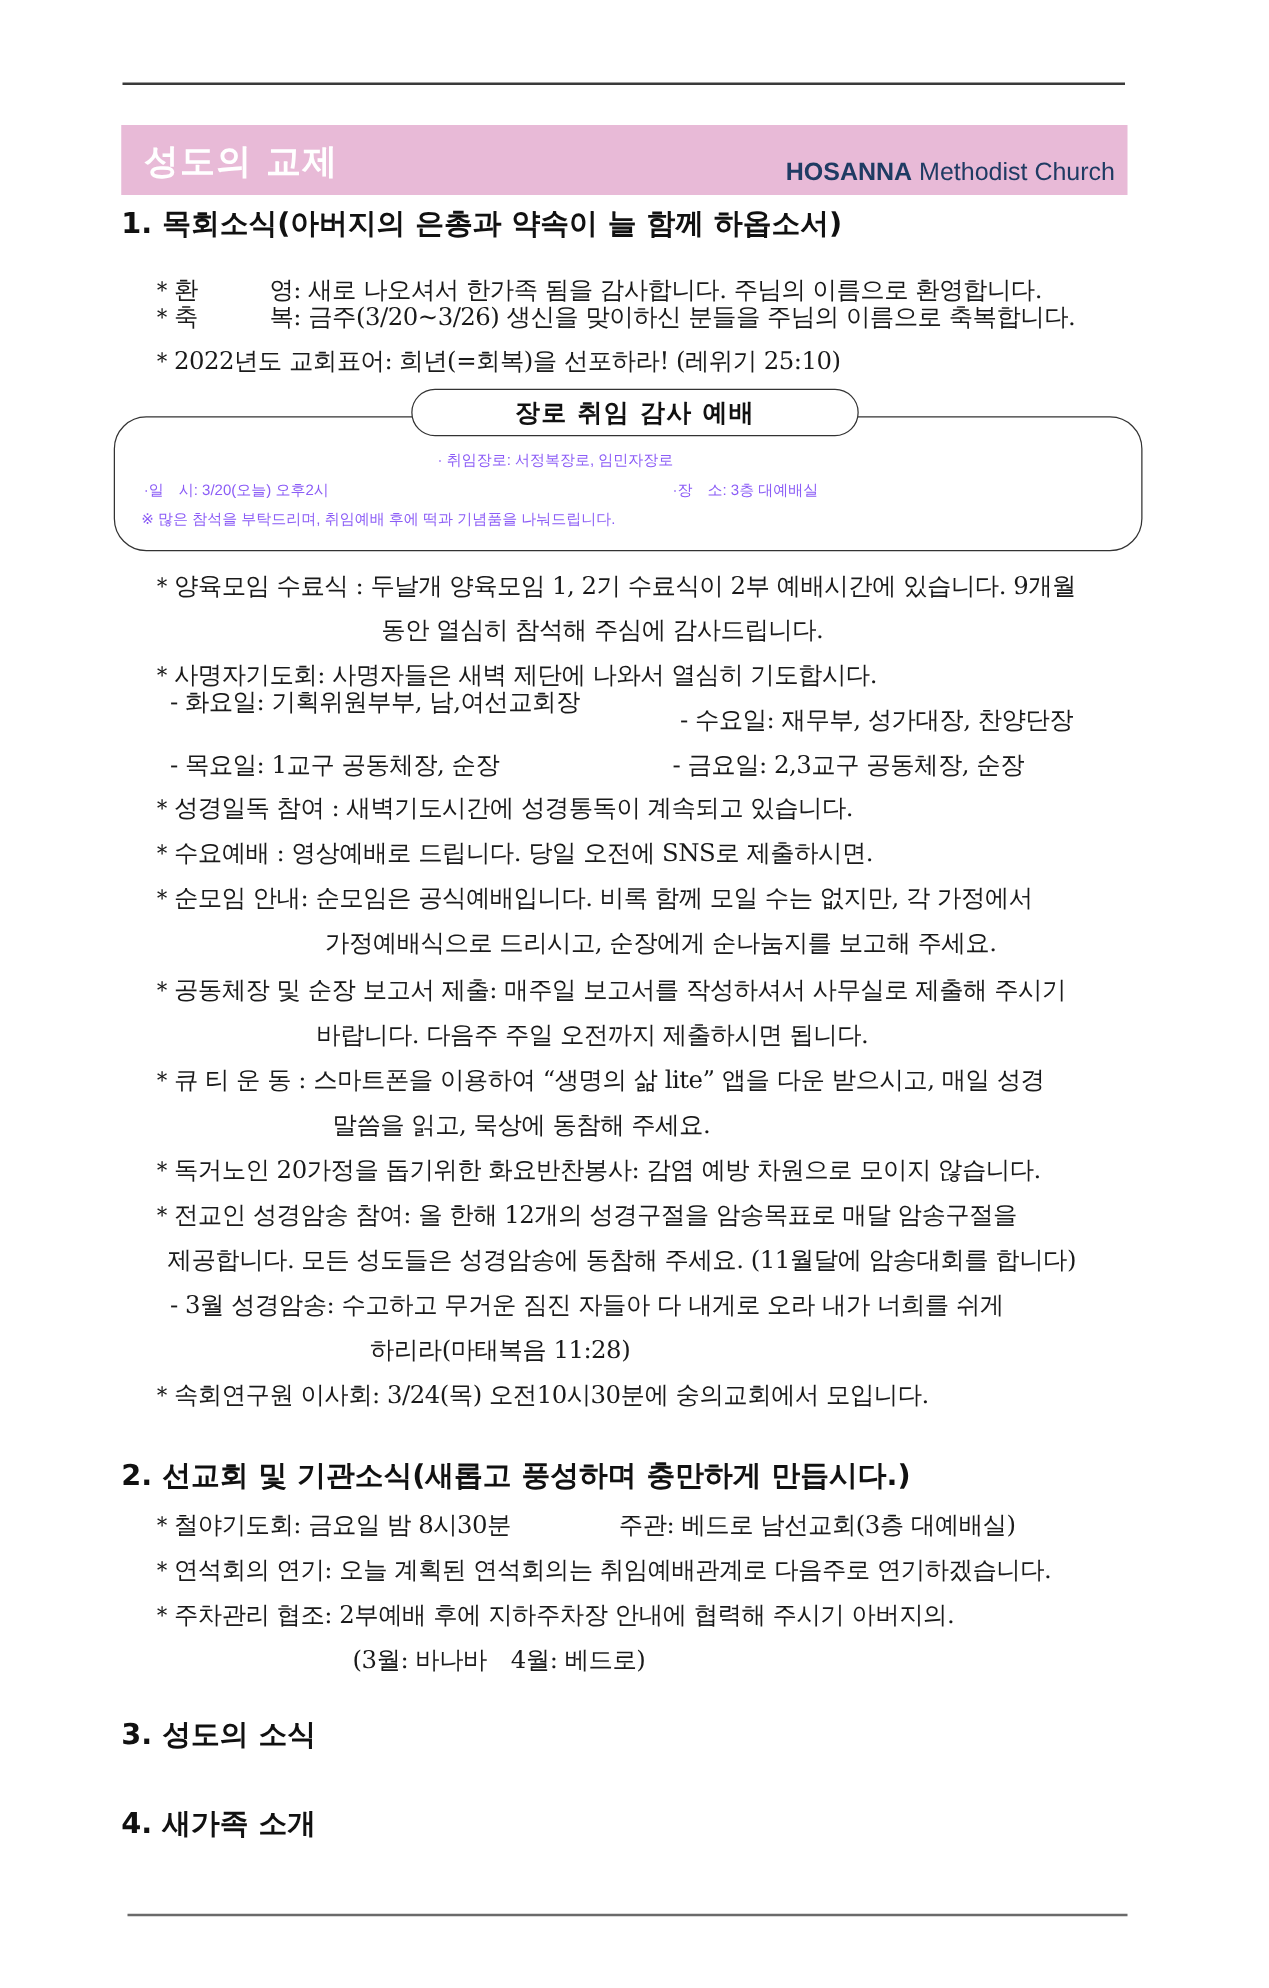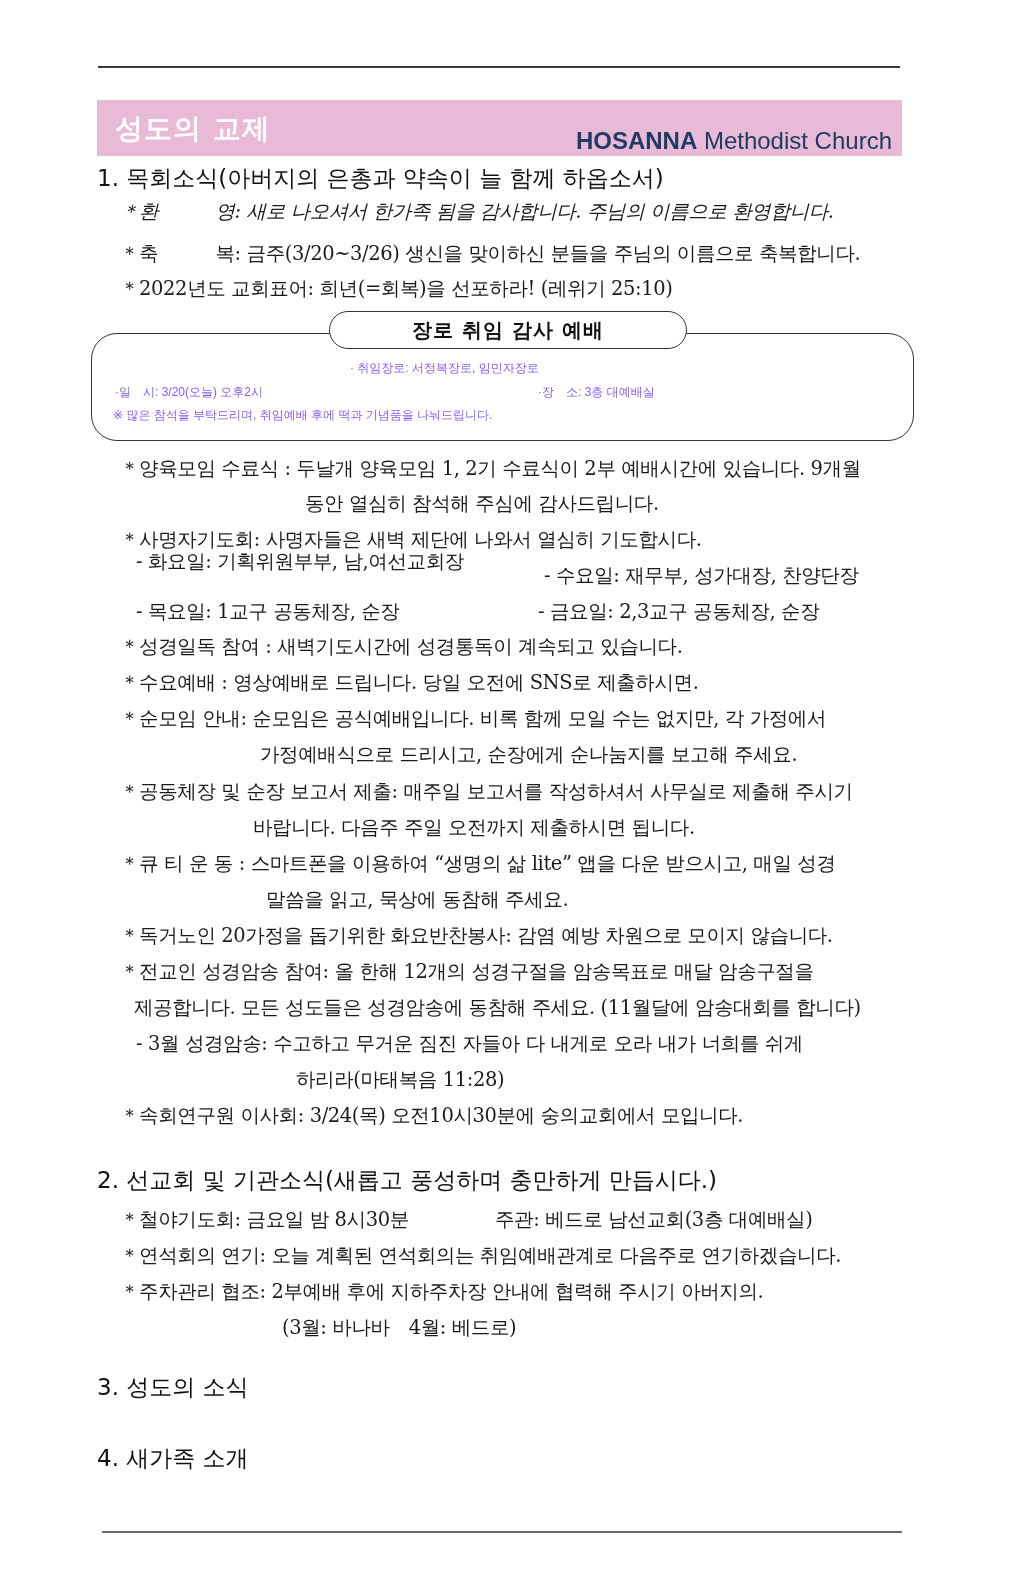--- a/index.html
+++ b/index.html
@@ -14,27 +14,27 @@
   .header-band {
     position: absolute; left: 97px; top: 100px; width: 805px; height: 56px;
     background: #e8bad7;
   }
   .header-title {
     position: absolute; left: 18px; top: 10px;
     font-size: 28px; font-weight: bold; color: #ffffff; letter-spacing: 1px;
   }
   .header-church {
     position: absolute; right: 10px; top: 27px;
-    font-family: "Liberation Sans", sans-serif; font-size: 24px; color: #1f3b63;
+    font-family: "Liberation Sans", sans-serif; font-size: 20px; color: #1f3b63;
   }
   .header-church .bold { font-weight: bold; }
 
   .section-heading {
     position: absolute; left: 97px;
-    font-size: 23px; font-weight: normal; color: #111;
+    font-size: 23px; font-weight: bold; color: #111;
   }
 
   .line {
     position: absolute; white-space: nowrap;
     font-family: "DejaVu Serif", "Liberation Serif", serif;
     font-size: 19.5px; color: #1a1a1a; letter-spacing: -0.4px;
   }
 
   
   .event-box {
@@ -57,21 +57,21 @@
 <body>
 
 <div class="rule-top"></div>
 
 <div class="header-band">
   <div class="header-title">성도의 교제</div>
   <div class="header-church"><span class="bold">HOSANNA</span><span> Methodist Church</span></div>
 </div>
 
 <div class="section-heading" style="top:163px;">1. 목회소식(아버지의 은총과 약속이 늘 함께 하옵소서)</div>
-<div class="line" style="left:120px; top:198px;font-style:italic;">＊환　　　영: 새로 나오셔서 한가족 됨을 감사합니다. 주님의 이름으로 환영합니다.</div>
+<div class="line" style="left:120px; top:218px;">＊환　　　영: 새로 나오셔서 한가족 됨을 감사합니다. 주님의 이름으로 환영합니다.</div>
 <div class="line" style="left:120px; top:240px;">＊축　　　복: 금주(3/20~3/26) 생신을 맞이하신 분들을 주님의 이름으로 축복합니다.</div>
 <div class="line" style="left:120px; top:275px;">＊2022년도 교회표어: 희년(=회복)을 선포하라! (레위기 25:10)</div>
 
 <div class="event-box"></div>
 <div class="event-tab">장로 취임 감사 예배</div>
 <div class="event-line" style="left:350px; top:360px;">· 취임장로: 서정복장로, 임민자장로</div>
 <div class="event-line" style="left:115px; top:384px;">·일　시: 3/20(오늘) 오후2시</div>
 <div class="event-line" style="left:538px; top:384px;">·장　소: 3층 대예배실</div>
 <div class="event-line" style="left:113px; top:407px;">※ 많은 참석을 부탁드리며, 취임예배 후에 떡과 기념품을 나눠드립니다.</div>
 

